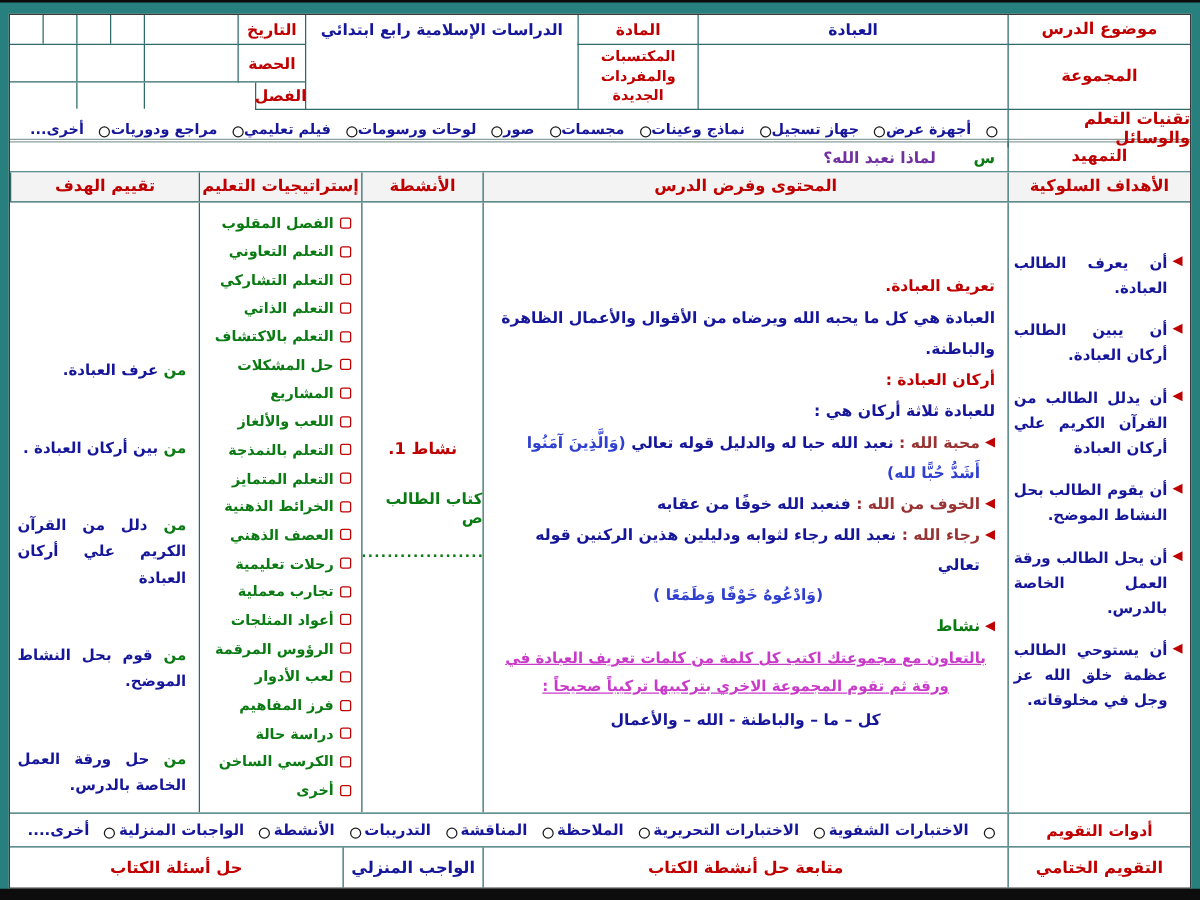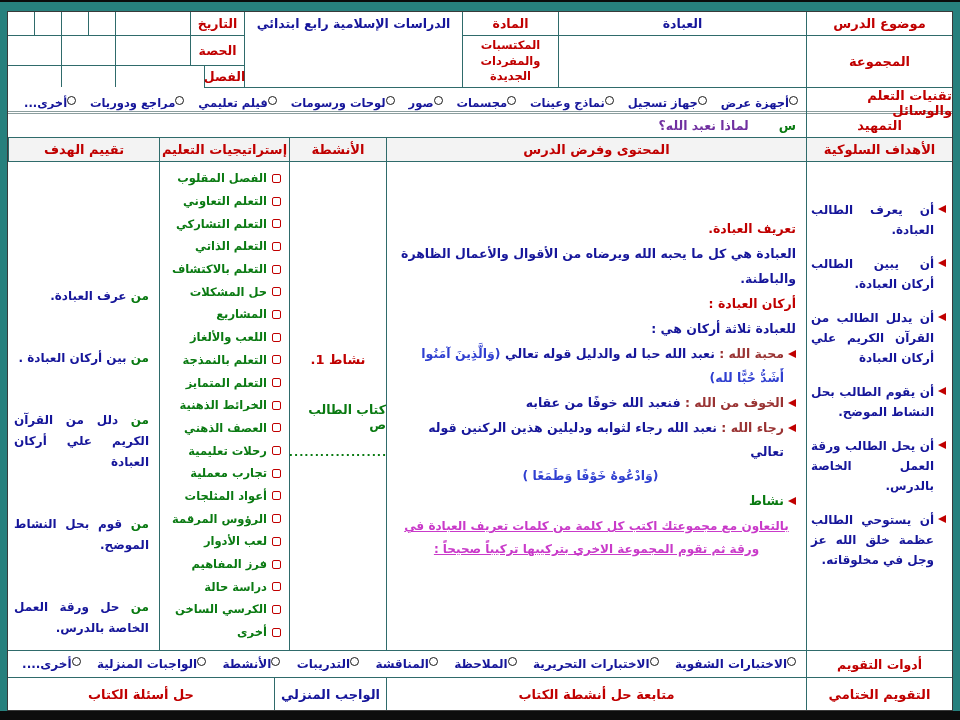--- a/index.html
+++ b/index.html
@@ -35,21 +35,21 @@
   .lg-row:last-child{border-bottom:none;}
   .lg-r1{height:24px;} .lg-r2{height:30px;} .lg-r3{height:21px;}
   .lg-c{border-right:1px solid var(--line);height:100%;}
   .lg-c.w1{width:27px;} .lg-c.w2{width:54px;}
 
   
   .row2{display:grid;grid-template-columns:146px 1fr;}
   .media{height:26px;border-bottom:3px double #8c9e9e;}
   .media .hd,.intro .hd{border-left:1px solid var(--line);display:flex;align-items:center;justify-content:center;font-size:13px;}
   .media .bd{display:flex;align-items:center;justify-content:space-between;padding:0 8px 0 16px;font-size:11.5px;color:var(--navy);}
-  .m-item{display:flex;align-items:flex-start;gap:0;white-space:nowrap;}
+  .m-item{display:flex;align-items:flex-end;gap:12px;white-space:nowrap;}
   .radio{width:9px;height:9px;border:1.5px solid #1a1a1a;border-radius:50%;display:inline-block;background:#fff;flex:none;}
   .intro{height:24px;border-bottom:1px solid var(--line);}
   .intro .bd{display:flex;align-items:center;padding-right:10px;font-size:12.5px;}
   .q-prefix{color:var(--green);margin-left:30px;}
 
   
   .main-hd{display:grid;grid-template-columns:146px 420px 97px 130px 1fr;height:24px;
            background:#f3f3f3;border-bottom:1px solid var(--line);font-size:13px;}
   .main-hd div{border-left:1px solid var(--line);display:flex;align-items:center;justify-content:center;color:var(--red);}
   .main-hd div:last-child,.main-bd > div:last-child{border-left:1px solid var(--line);}
@@ -70,21 +70,21 @@
   .p-item{display:flex;gap:4px;line-height:24px;margin-top:1px;}
   .p-item .tri{margin-top:8px;}
   .p-quote{color:var(--royal);}
   .q-block{display:block;text-align:center;color:var(--royal);line-height:24px;}
   .act-instr{color:var(--magenta);text-align:center;line-height:23px;font-size:12px;margin-top:2px;text-decoration:underline;}
   .words1{text-align:center;line-height:26px;margin-top:2px;}
   .words2{text-align:center;color:var(--royal);margin-top:30px;line-height:24px;}
 
   .col-act{display:flex;flex-direction:column;align-items:center;padding-top:190px;}
   .act-1{color:var(--red);font-size:13px;}
-  .act-2{color:var(--green);font-size:12.5px;margin-top:35px;}
+  .act-2{color:var(--green);font-size:12.5px;margin-top:24px;}
   .act-dots{color:var(--green);margin-top:14px;font-size:11px;letter-spacing:1px;}
 
   .col-strat{padding:5px 8px 0 2px;}
   .s-row{display:flex;align-items:center;gap:5px;height:22.7px;}
   .cb{width:9px;height:9px;border:1.6px solid var(--red);border-radius:2px;background:#fff;display:inline-block;flex:none;}
   .s-row span:last-child{color:var(--green);font-size:11.5px;white-space:nowrap;}
 
   .col-eval{padding:100px 10px 0 6px;display:flex;flex-direction:column;gap:17px;}
   .e-item{font-size:12px;line-height:21px;text-align:justify;color:var(--navy);margin-top:24px;}
   .e-prefix{color:var(--green);}
@@ -246,20 +246,21 @@
         <span><span class="maroon">رجاء الله :</span>
         <span>نعبد الله رجاء لثوابه ودليلين هذين الركنين قوله تعالي</span>
         <span class="q-block">(وَادْعُوهُ خَوْفًا وَطَمَعًا )</span></span>
       </div>
 
       <div class="p-item">
         <span class="tri"></span>
         <span class="green">نشاط</span>
       </div>
       <div class="act-instr">بالتعاون مع مجموعتك اكتب كل كلمة من كلمات تعريف العبادة في ورقة ثم تقوم المجموعة الاخري بتركيبها تركيباً صحيحاً :</div>
+      <div class="words1 navy">كل – ما – والباطنة - الله – والأعمال</div>
     </div>
 
     <div class="col-act">
       <div class="act-1">نشاط 1.</div>
       <div class="act-2">كتاب الطالب ص</div>
       <div class="act-dots">.....................</div>
     </div>
 
     <div class="col-strat">
       <div class="s-row">

